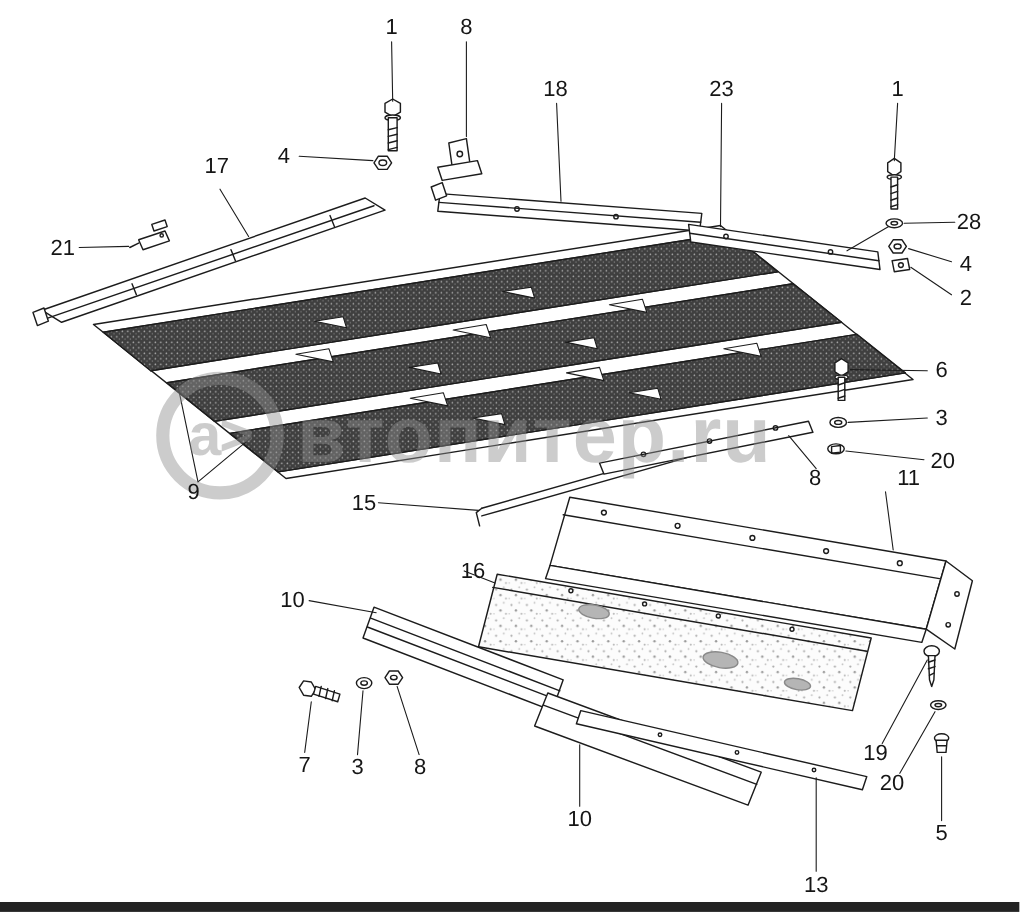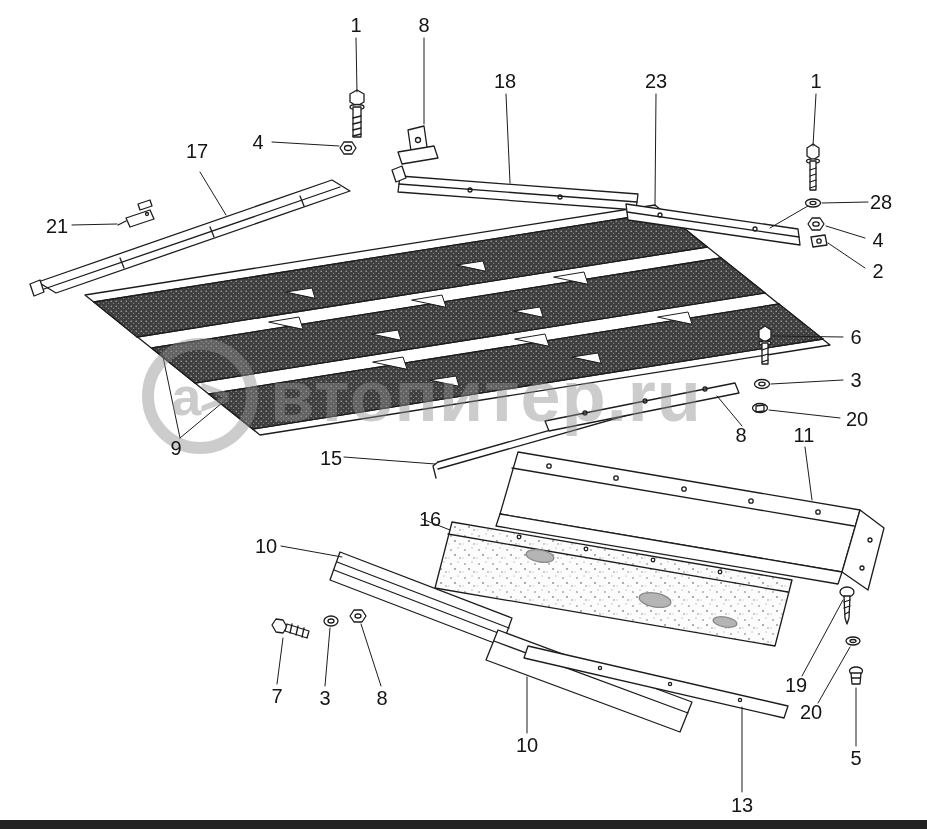--- a/index.html
+++ b/index.html
@@ -312,21 +312,21 @@
   <div class="callout" style="left:258px;top:142px">4</div>
   <div class="callout" style="left:197px;top:151px">17</div>
   <div class="callout" style="left:57px;top:226px">21</div>
   <div class="callout" style="left:881px;top:202px">28</div>
   <div class="callout" style="left:878px;top:240px">4</div>
   <div class="callout" style="left:878px;top:271px">2</div>
   <div class="callout" style="left:856px;top:337px">6</div>
   <div class="callout" style="left:856px;top:380px">3</div>
   <div class="callout" style="left:857px;top:419px">20</div>
   <div class="callout" style="left:741px;top:435px">8</div>
-  <div class="callout" style="left:804px;top:435px">11</div>
+  <div class="callout" style="left:826px;top:435px">11</div>
   <div class="callout" style="left:176px;top:448px">9</div>
   <div class="callout" style="left:331px;top:458px">15</div>
   <div class="callout" style="left:430px;top:519px">16</div>
   <div class="callout" style="left:266px;top:546px">10</div>
   <div class="callout" style="left:277px;top:696px">7</div>
   <div class="callout" style="left:325px;top:698px">3</div>
   <div class="callout" style="left:382px;top:698px">8</div>
   <div class="callout" style="left:796px;top:685px">19</div>
   <div class="callout" style="left:811px;top:712px">20</div>
   <div class="callout" style="left:527px;top:745px">10</div>

